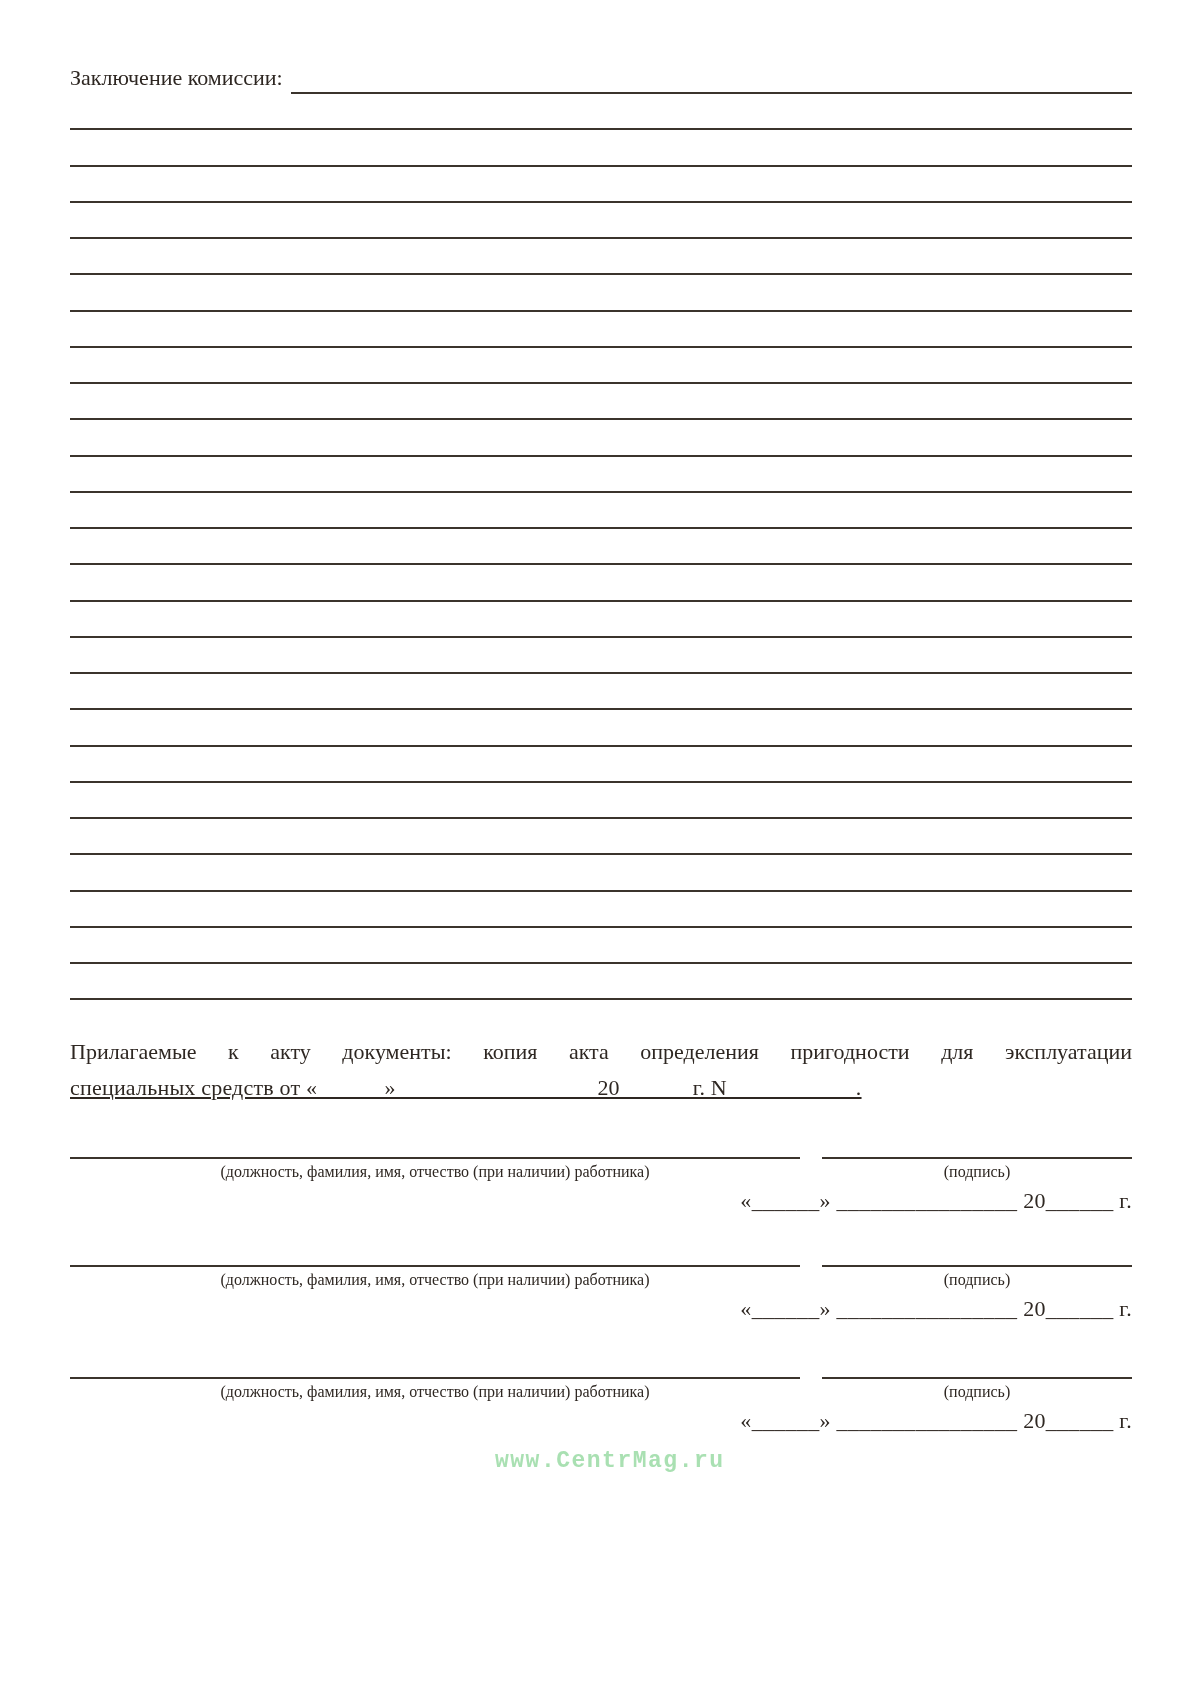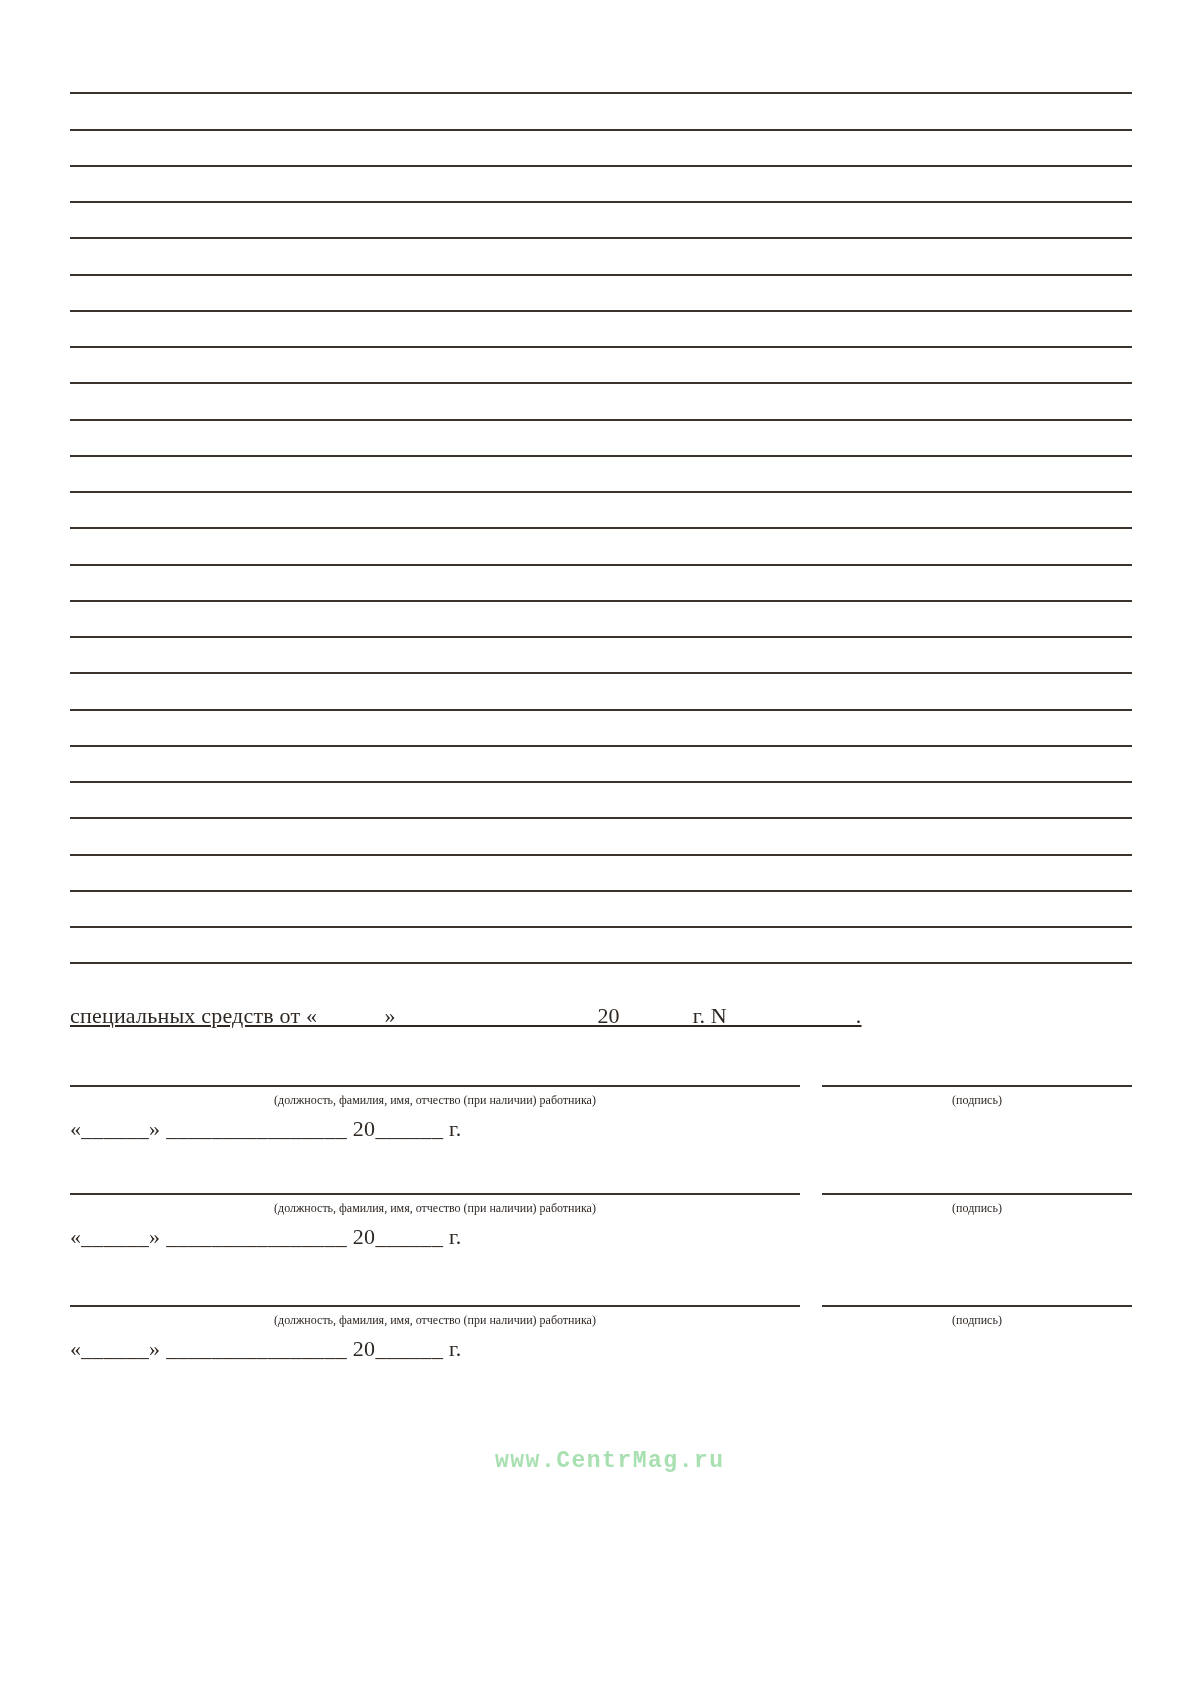--- a/index.html
+++ b/index.html
@@ -83,57 +83,62 @@
     border-bottom: 2px solid var(--rule);
   }
   .sig-line-right {
     flex: 1;
     border-bottom: 2px solid var(--rule);
   }
   .sig-captions {
     display: flex;
     gap: 22px;
     height: 26px;
-    font-size: 12px;
+    font-size: 16px;
     line-height: 26px;
   }
   .cap-left {
     width: 730px;
     text-align: center;
   }
   .cap-right {
     flex: 1;
     text-align: center;
   }
   .sig-date {
     height: 30px;
     font-size: 22px;
     line-height: 28px;
     padding-top: 2px;
     letter-spacing: 0.3px;
+    text-align: right;
   }
   
   .watermark {
     position: absolute;
     left: 495px;
     top: 1448px;
     font-family: Liberation Mono, monospace;
     font-size: 23px;
     font-weight: bold;
     letter-spacing: 1.5px;
     color: var(--wm);
     white-space: nowrap;
     pointer-events: none;
   }
 </style>
 </head>
 <body>
 
 <div class="page">
 
+  <div class="heading-row">
+    <span class="heading-label">Заключение комиссии:</span>
+    <div class="inline-blank"></div>
+  </div>
 
   <div id="ruled-lines">
       <div class="rule-line"></div>
       <div class="rule-line"></div>
       <div class="rule-line"></div>
       <div class="rule-line"></div>
       <div class="rule-line"></div>
       <div class="rule-line"></div>
       <div class="rule-line"></div>
       <div class="rule-line"></div>
@@ -150,20 +155,21 @@
       <div class="rule-line"></div>
       <div class="rule-line"></div>
       <div class="rule-line"></div>
       <div class="rule-line"></div>
       <div class="rule-line"></div>
       <div class="rule-line"></div>
       <div class="rule-line"></div>
     </div>
 
   <div class="para-wrap">
+    <div class="para-just">Прилагаемые к акту документы: копия акта определения пригодности для эксплуатации</div>
     <div class="para-plain">специальных средств от «______» _________________ 20______ г. N ___________.</div>
   </div>
 
 
   <div class="sig-block b1">
     <div class="sig-lines">
       <div class="sig-line-left"></div>
       <div class="sig-line-right"></div>
     </div>
     <div class="sig-captions">

